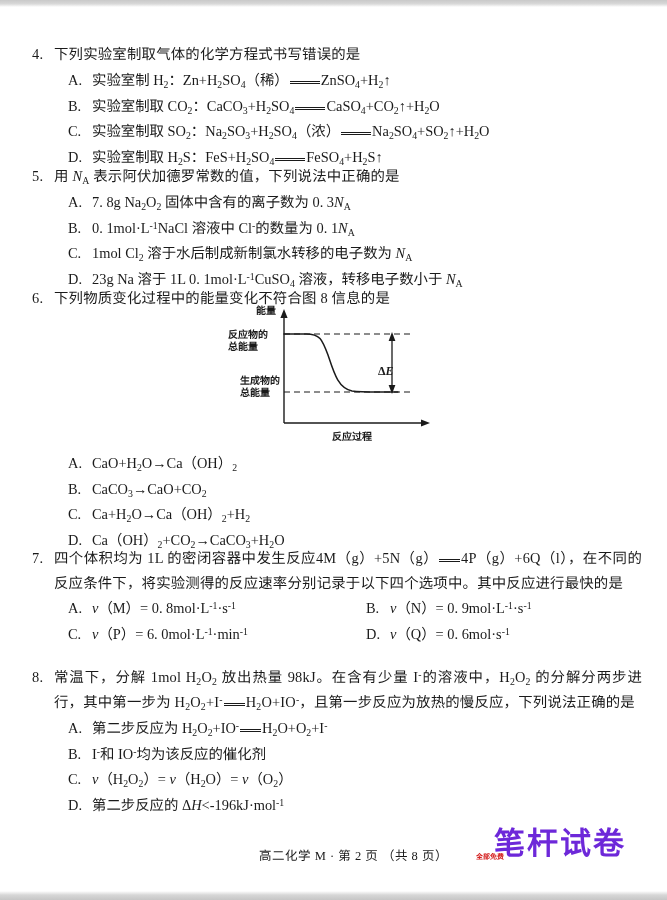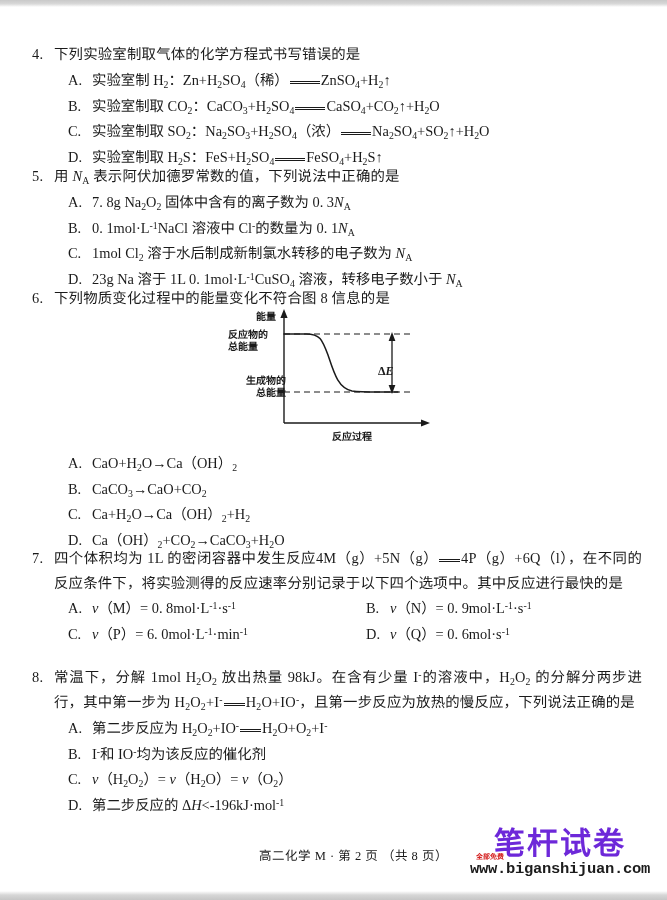--- a/index.html
+++ b/index.html
@@ -135,23 +135,23 @@
   }
   .fig-label {
     position: absolute;
     font-family: "Liberation Sans", "DejaVu Sans", sans-serif;
     font-size: 10px;
     font-weight: bold;
     line-height: 12px;
     color: #1a1a1a;
     white-space: nowrap;
   }
-  .lbl-energy   { left: 28px;  top: 8px; text-align: center; }
+  .lbl-energy   { left: 28px;  top: 2px; text-align: center; }
   .lbl-react    { left: 0px;   top: 26px;  text-align: left; width: 58px; }
-  .lbl-product  { left: 0px;   top: 72px;  text-align: right; width: 58px; }
+  .lbl-product  { left: 12px;   top: 72px;  text-align: left; width: 58px; }
   .lbl-process  { left: 104px; top: 128px; }
   .lbl-de {
     left: 150px; top: 62px;
     font-family: "Liberation Serif", serif;
     font-size: 12px; font-weight: bold; font-style: normal;
   }
   .lbl-de .it { font-style: italic; }
 
   
   .footer {
@@ -370,17 +370,16 @@
         <span class="opt-txt">第二步反应的 Δ<span class="it">H</span>&lt;-196kJ·mol<sup>-1</sup></span>
       </div>
     </div>
   </div>
 
   <div class="footer">高二化学 M · 第 2 页 （共 8 页）</div>
 
   <div class="watermark">
     <div class="wm-main">笔杆试卷</div>
     <div class="wm-free">全部免费</div>
-    <div class="wm-url">www.biganshijuan.com</div>
   </div>
 
   <div class="scan-band-bottom"></div>
 </div>
 
 </body></html>

